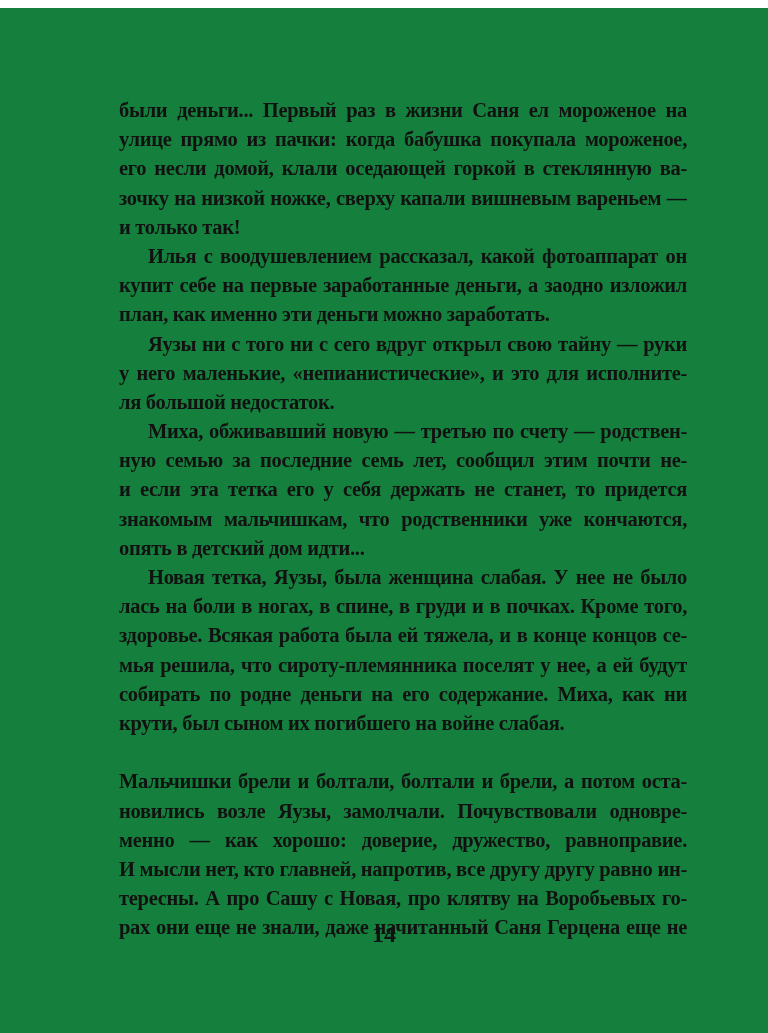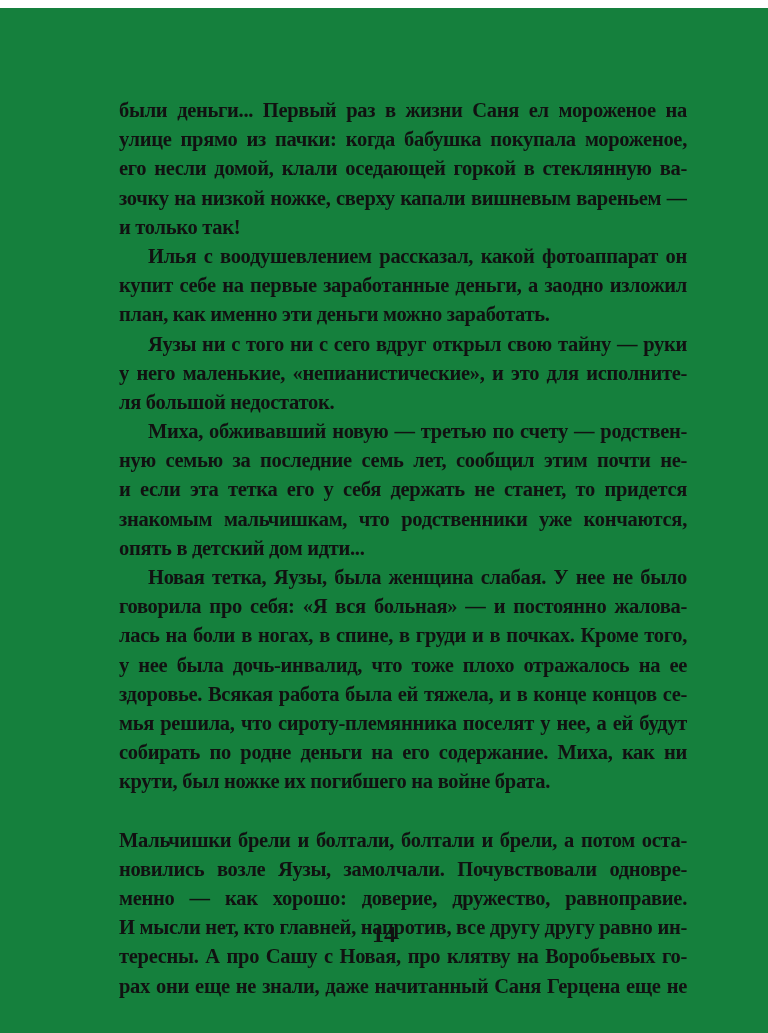--- a/index.html
+++ b/index.html
@@ -52,27 +52,25 @@
       </div>
       <div>
         <div class="line indent">Миха, обживавший новую — третью по счету — родствен-</div>
         <div class="line">ную семью за последние семь лет, сообщил этим почти не-</div>
         <div class="line">и если эта тетка его у себя держать не станет, то придется</div>
         <div class="line">знакомым мальчишкам, что родственники уже кончаются,</div>
         <div class="line last">опять в детский дом идти...</div>
       </div>
       <div>
         <div class="line indent">Новая тетка, Яузы, была женщина слабая. У нее не было</div>
-        <div class="line">говорила про себя: «Я вся больная» — и постоянно жалова-</div>
         <div class="line">лась на боли в ногах, в спине, в груди и в почках. Кроме того,</div>
-        <div class="line">у нее была дочь-инвалид, что тоже плохо отражалось на ее</div>
         <div class="line">здоровье. Всякая работа была ей тяжела, и в конце концов се-</div>
         <div class="line">мья решила, что сироту-племянника поселят у нее, а ей будут</div>
         <div class="line">собирать по родне деньги на его содержание. Миха, как ни</div>
-        <div class="line last">крути, был ножке их погибшего на войне брата.</div>
+        <div class="line last">крути, был сыном их погибшего на войне слабая.</div>
       </div>
       <div class="gap"></div>
       <div>
         <div class="line">Мальчишки брели и болтали, болтали и брели, а потом оста-</div>
         <div class="line">новились возле Яузы, замолчали. Почувствовали одновре-</div>
         <div class="line">менно — как хорошо: доверие, дружество, равноправие.</div>
         <div class="line">И мысли нет, кто главней, напротив, все другу другу равно ин-</div>
         <div class="line">тересны. А про Сашу с Новая, про клятву на Воробьевых го-</div>
         <div class="line">рах они еще не знали, даже начитанный Саня Герцена еще не</div>
       </div>

